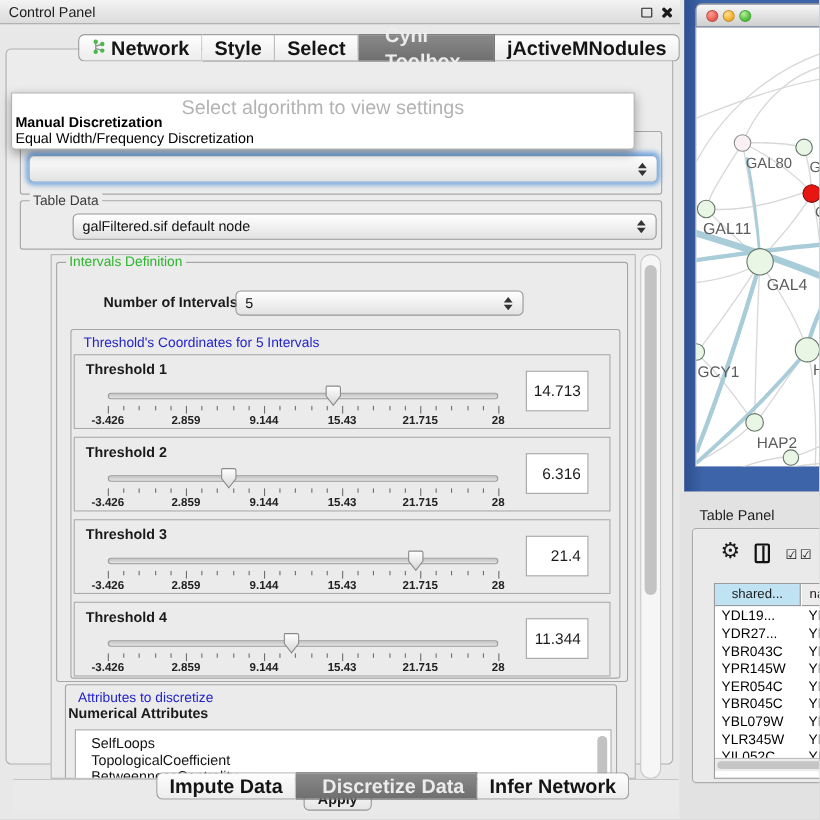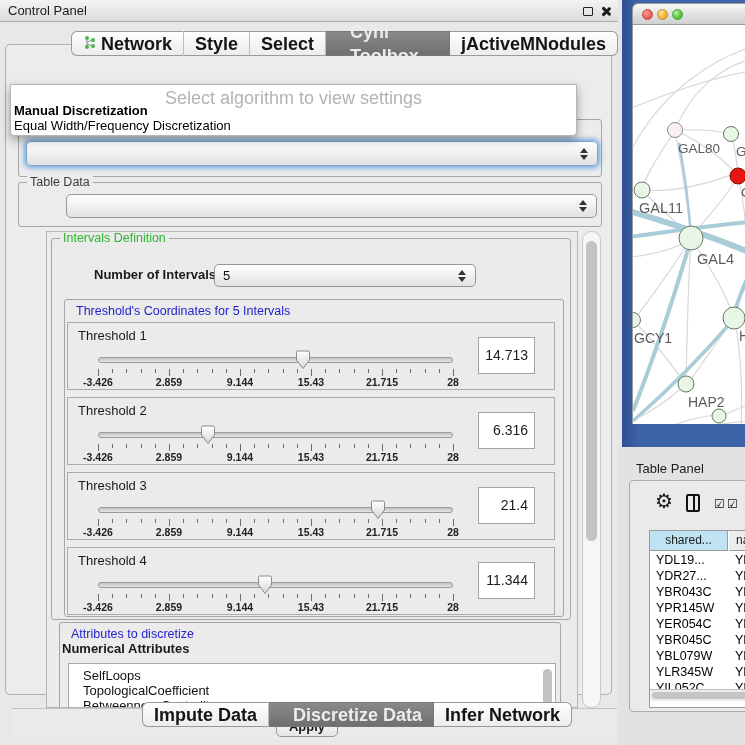--- a/index.html
+++ b/index.html
@@ -58,21 +58,21 @@
   #settings-viewport .legend{background:#ebebeb;}
   #main-vscroll{left:576px;top:186px;width:19px;height:477px;background:#f6f6f6;border:1px solid #c9c9c9;border-radius:9px;}
   #main-vscroll .thumb{position:absolute;left:3px;top:9px;width:11px;height:300px;background:#c3c3c3;border-radius:6px;}
 
   #interval-fieldset{left:4px;top:6px;width:520px;height:382px;}
   #numint-label{position:absolute;left:42px;top:28px;font-weight:bold;}
   #numint-combo{left:162px;top:25px;width:262px;height:23px;}
   #thr-fieldset{left:12px;top:60px;width:500px;height:318px;}
 
   .thr-row{position:absolute;left:2px;width:488px;height:68px;border:1px solid #ababab;background:#ebebeb;}
-  .thr-title{position:absolute;left:10px;top:5px;font-weight:normal;font-size:13px;}
+  .thr-title{position:absolute;left:10px;top:5px;font-weight:bold;font-size:13px;}
   .thr-track{position:absolute;left:30px;top:34px;width:355px;height:6px;border:1px solid #9b9b9b;border-radius:3px;
              background:linear-gradient(#c3c3c3,#e4e4e4);}
   .thr-thumb{position:absolute;top:27px;width:18px;height:20px;}
   .tick{position:absolute;top:46px;width:1px;height:4px;background:#6e6e6e;}
   .tick.major{height:7px;}
   .tick-label{position:absolute;top:53px;transform:translateX(-50%);font-size:10.5px;font-weight:bold;color:#222;white-space:nowrap;}
   .thr-value{position:absolute;left:410px;top:14px;width:57px;height:37px;background:#fff;border:1px solid #a3a3a3;
              font-size:14px;text-align:right;line-height:35px;padding-right:6px;}
 
   #attr-fieldset{left:12px;top:390px;width:502px;height:150px;}
@@ -157,20 +157,21 @@
         <span class="legend dark">Discretization Algorithm</span>
       </div>
       <div id="algo-combo" class="abs combo">
         <span class="stepper"></span>
       </div>
 
       <div id="tabledata-fieldset" class="fieldset">
         <span class="legend dark">Table Data</span>
       </div>
       <div id="tabledata-combo" class="abs combo">
+        <span>galFiltered.sif default node</span>
         <span class="stepper"></span>
       </div>
 
       <div id="settings-viewport" class="abs">
         <div id="interval-fieldset" class="fieldset">
           <span class="legend green">Intervals Definition</span>
           <span id="numint-label">Number of Intervals</span>
           <div id="numint-combo" class="combo">
             <span>5</span>
             <span class="stepper"></span>

